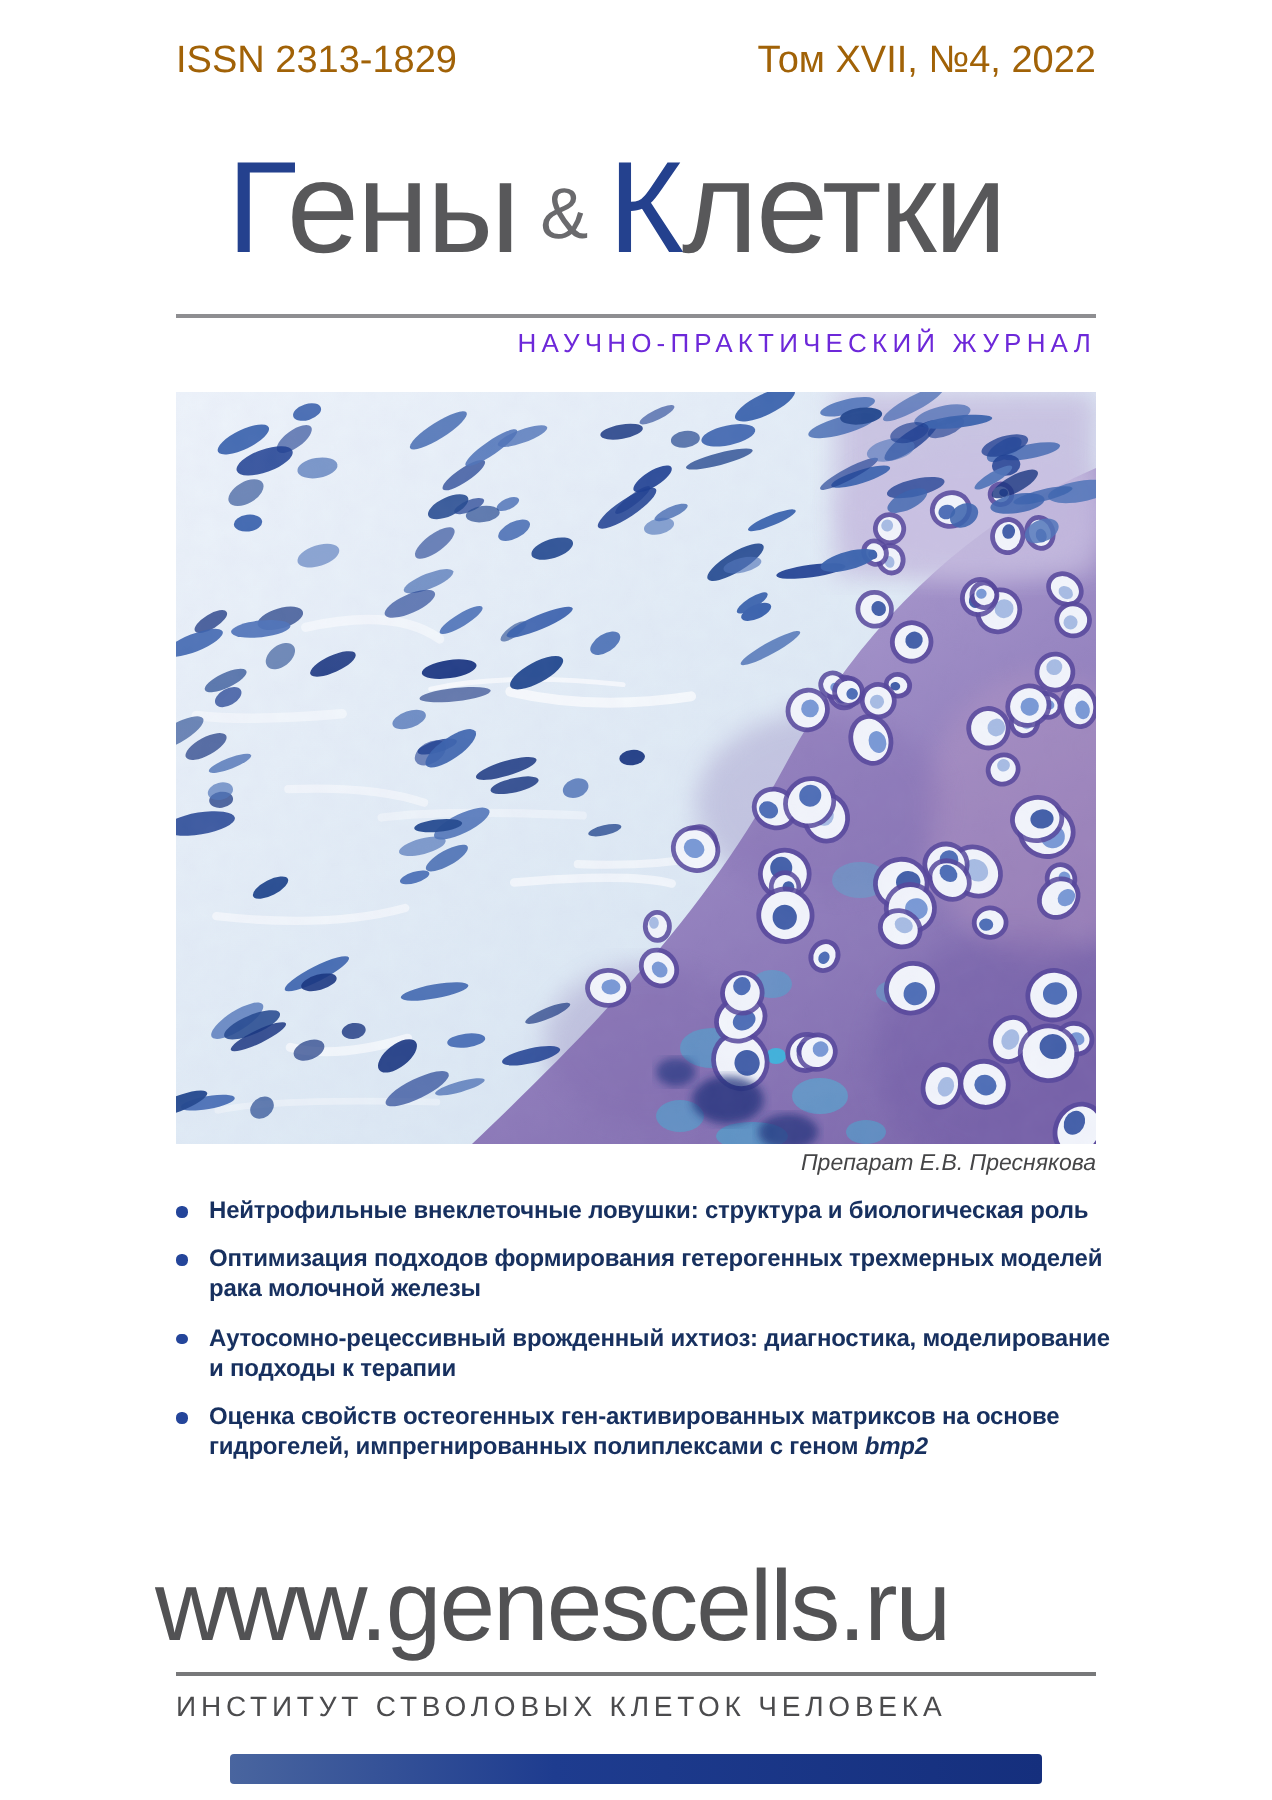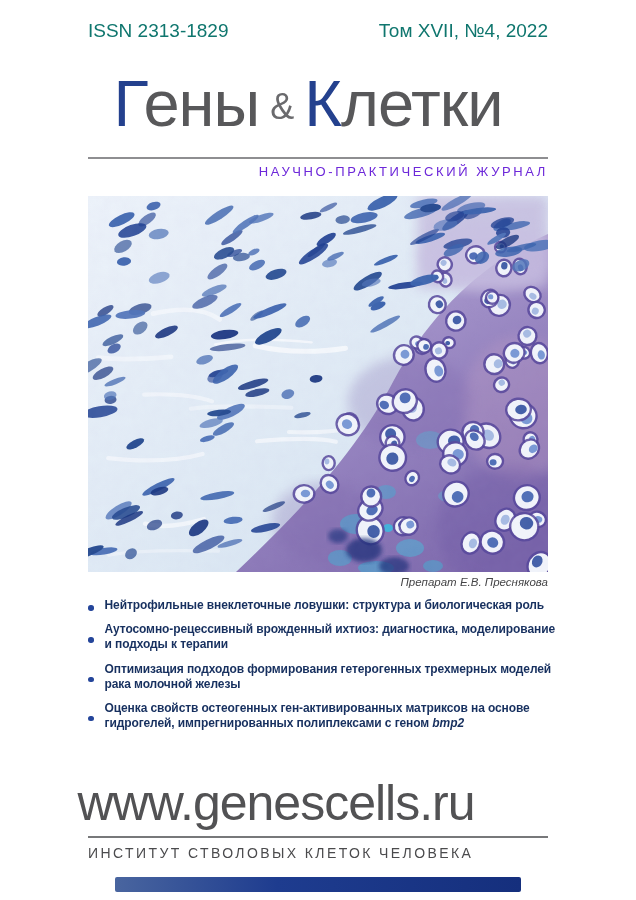--- a/index.html
+++ b/index.html
@@ -4,37 +4,37 @@
 <style>
   html,body{margin:0;padding:0;}
   body{
     width:636px;height:900px;background:#ffffff;position:relative;
     font-family:"Liberation Sans",sans-serif;overflow:hidden;
     -webkit-font-smoothing:antialiased;
   }
   .col{left:88px;width:460px;position:absolute;}
   
   .header{top:20px;display:flex;justify-content:space-between;
-    font-size:19px;color:#0f766e;letter-spacing:0px;}
+    font-size:19px;color:#a16207;letter-spacing:0px;}
   
   .title{top:70px;left:0;width:616px;position:absolute;text-align:center;
     font-size:65px;line-height:1.05;color:#58585a;letter-spacing:-1px;white-space:nowrap;}
   .title .blue{color:#24418e;}
   .title .amp{font-size:36px;position:relative;top:-7px;margin:0 11px;color:#6a6a6d;}
   .title-rule{top:157px;height:2px;background:#8e8e91;}
   .subtitle{top:164px;text-align:right;font-size:13px;letter-spacing:2.6px;
     color:#6d28d9;}
   
   .photo{top:196px;height:376px;overflow:hidden;background:#dfe9f4;}
   .photo svg{display:block;}
   .caption{top:576px;text-align:right;font-style:italic;font-size:11.5px;color:#454547;}
   
   .articles{top:598px;left:86px;width:470px;position:absolute;}
   .article{display:flex;margin-bottom:9px;font-weight:bold;font-size:12px;
-    line-height:15.2px;color:#17305f;letter-spacing:-0.1px;align-items:center;}
+    line-height:15.2px;color:#17305f;letter-spacing:-0.1px;}
   .dot{flex:none;width:5.5px;height:5.5px;border-radius:50%;background:#24459a;
     margin:5px 11px 0 2px;}
   .gene{font-style:italic;}
   
   .website{top:774px;left:0;width:552px;position:absolute;text-align:center;
     font-size:50px;color:#525254;letter-spacing:-1px;}
   .footer-rule{top:836px;height:1.5px;background:#77787a;}
   .institute{top:845px;font-size:14px;letter-spacing:2.4px;color:#4b4b4d;}
   .footer-bar{position:absolute;top:877px;left:50%;transform:translateX(-50%);
     width:406px;height:15px;border-radius:2px;
@@ -564,25 +564,25 @@
 </div>
 <div class="col caption">Препарат Е.В. Преснякова</div>
 
 <div class="articles">
   <div class="article">
     <span class="dot"></span>
     <span>Нейтрофильные внеклеточные ловушки: структура и биологическая роль</span>
   </div>
   <div class="article">
     <span class="dot"></span>
-    <span>Аутосомно-рецессивный врожденный ихтиоз: диагностика, моделирование и подходы к терапии</span>
+    <span>Оптимизация подходов формирования гетерогенных трехмерных моделей рака молочной железы</span>
   </div>
   <div class="article">
     <span class="dot"></span>
-    <span>Оптимизация подходов формирования гетерогенных трехмерных моделей рака молочной железы</span>
+    <span>Аутосомно-рецессивный врожденный ихтиоз: диагностика, моделирование и подходы к терапии</span>
   </div>
   <div class="article">
     <span class="dot"></span>
     <span><span>Оценка свойств остеогенных ген-активированных матриксов на основе гидрогелей, импрегнированных полиплексами с геном </span><span class="gene">bmp2</span></span>
   </div>
 </div>
 
 <div class="website">www.genescells.ru</div>
 <div class="col footer-rule"></div>
 <div class="col institute">ИНСТИТУТ СТВОЛОВЫХ КЛЕТОК ЧЕЛОВЕКА</div>

